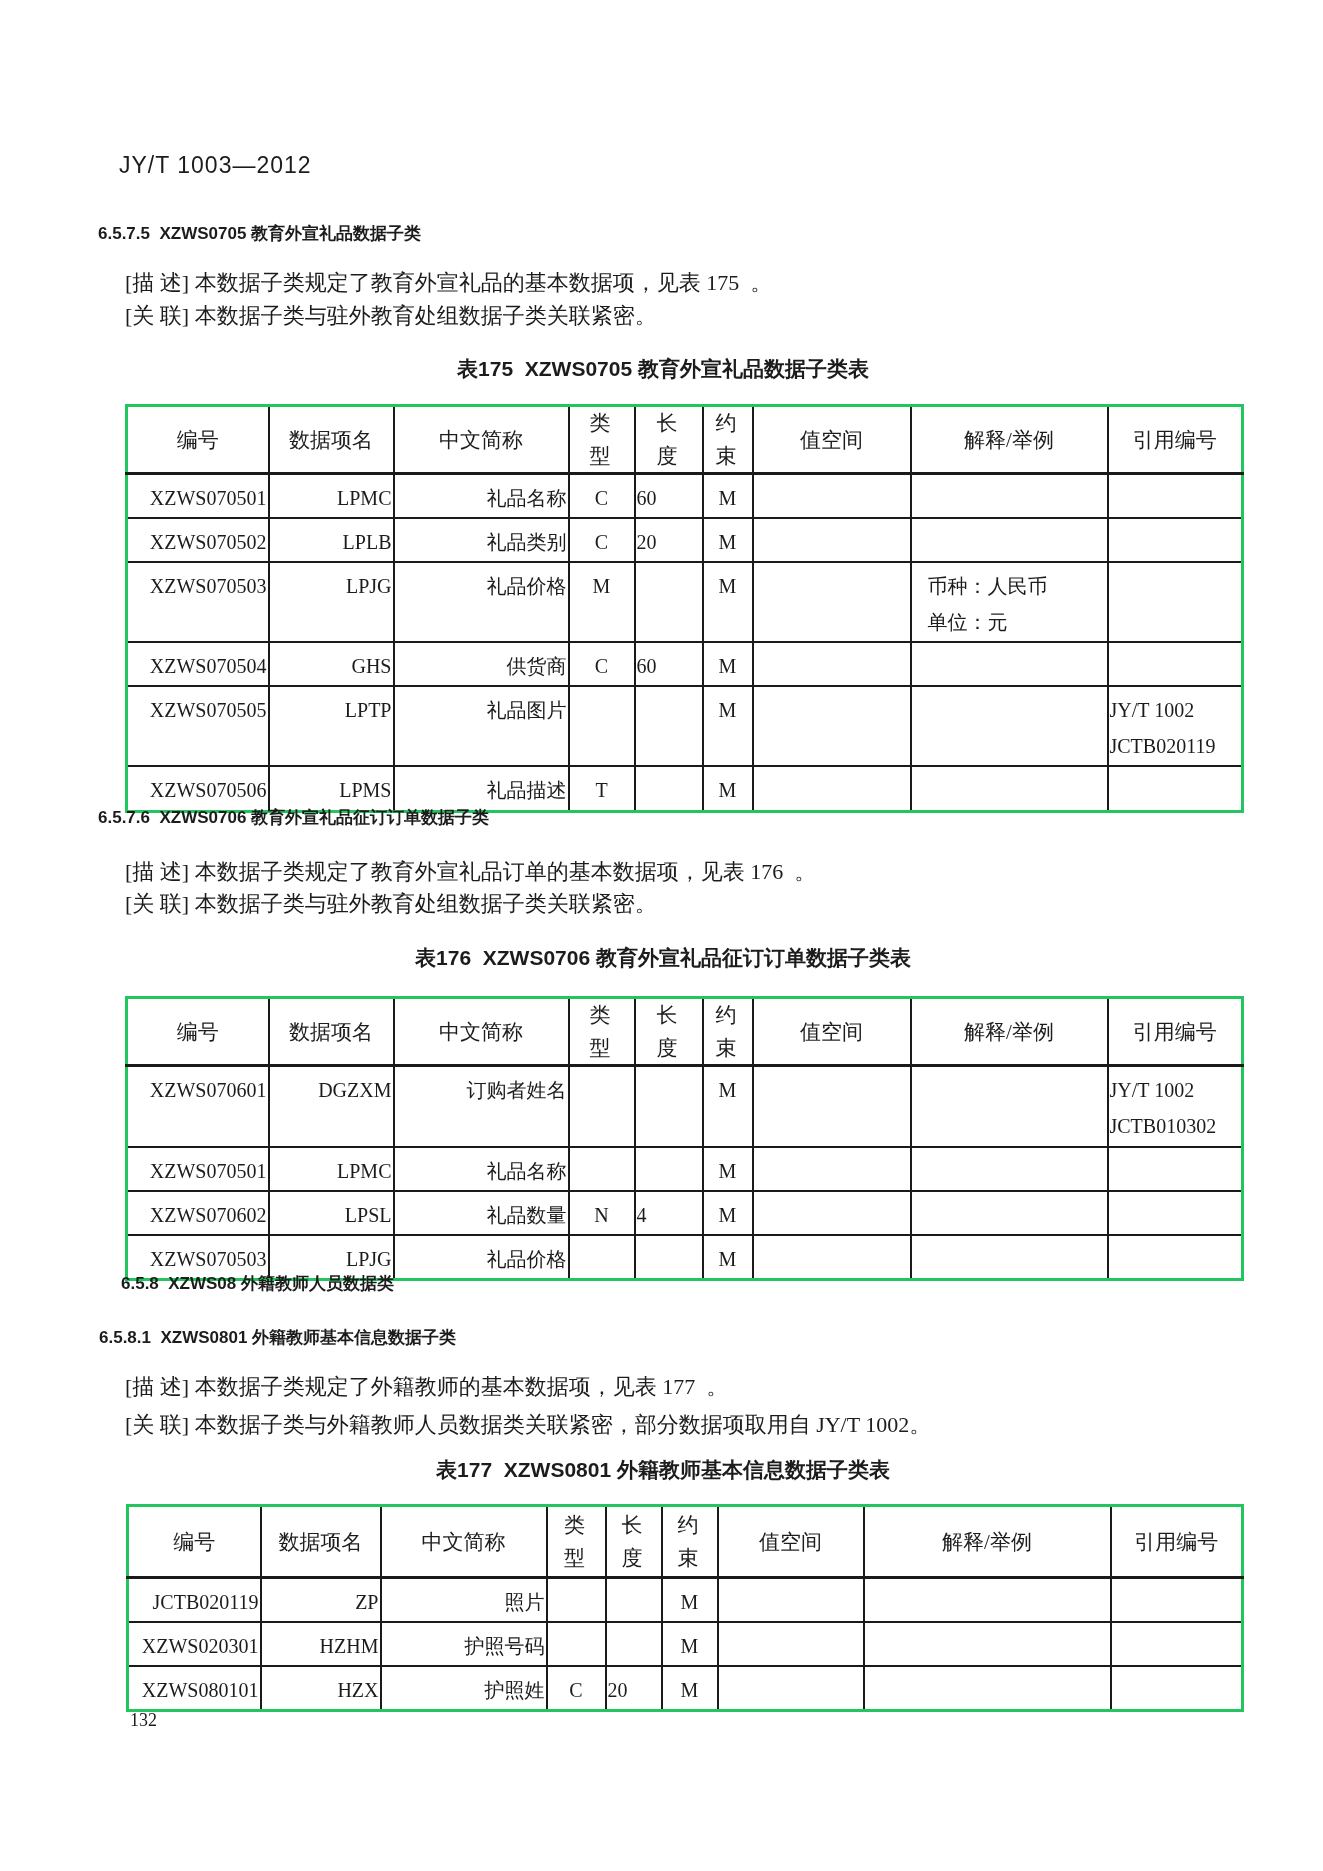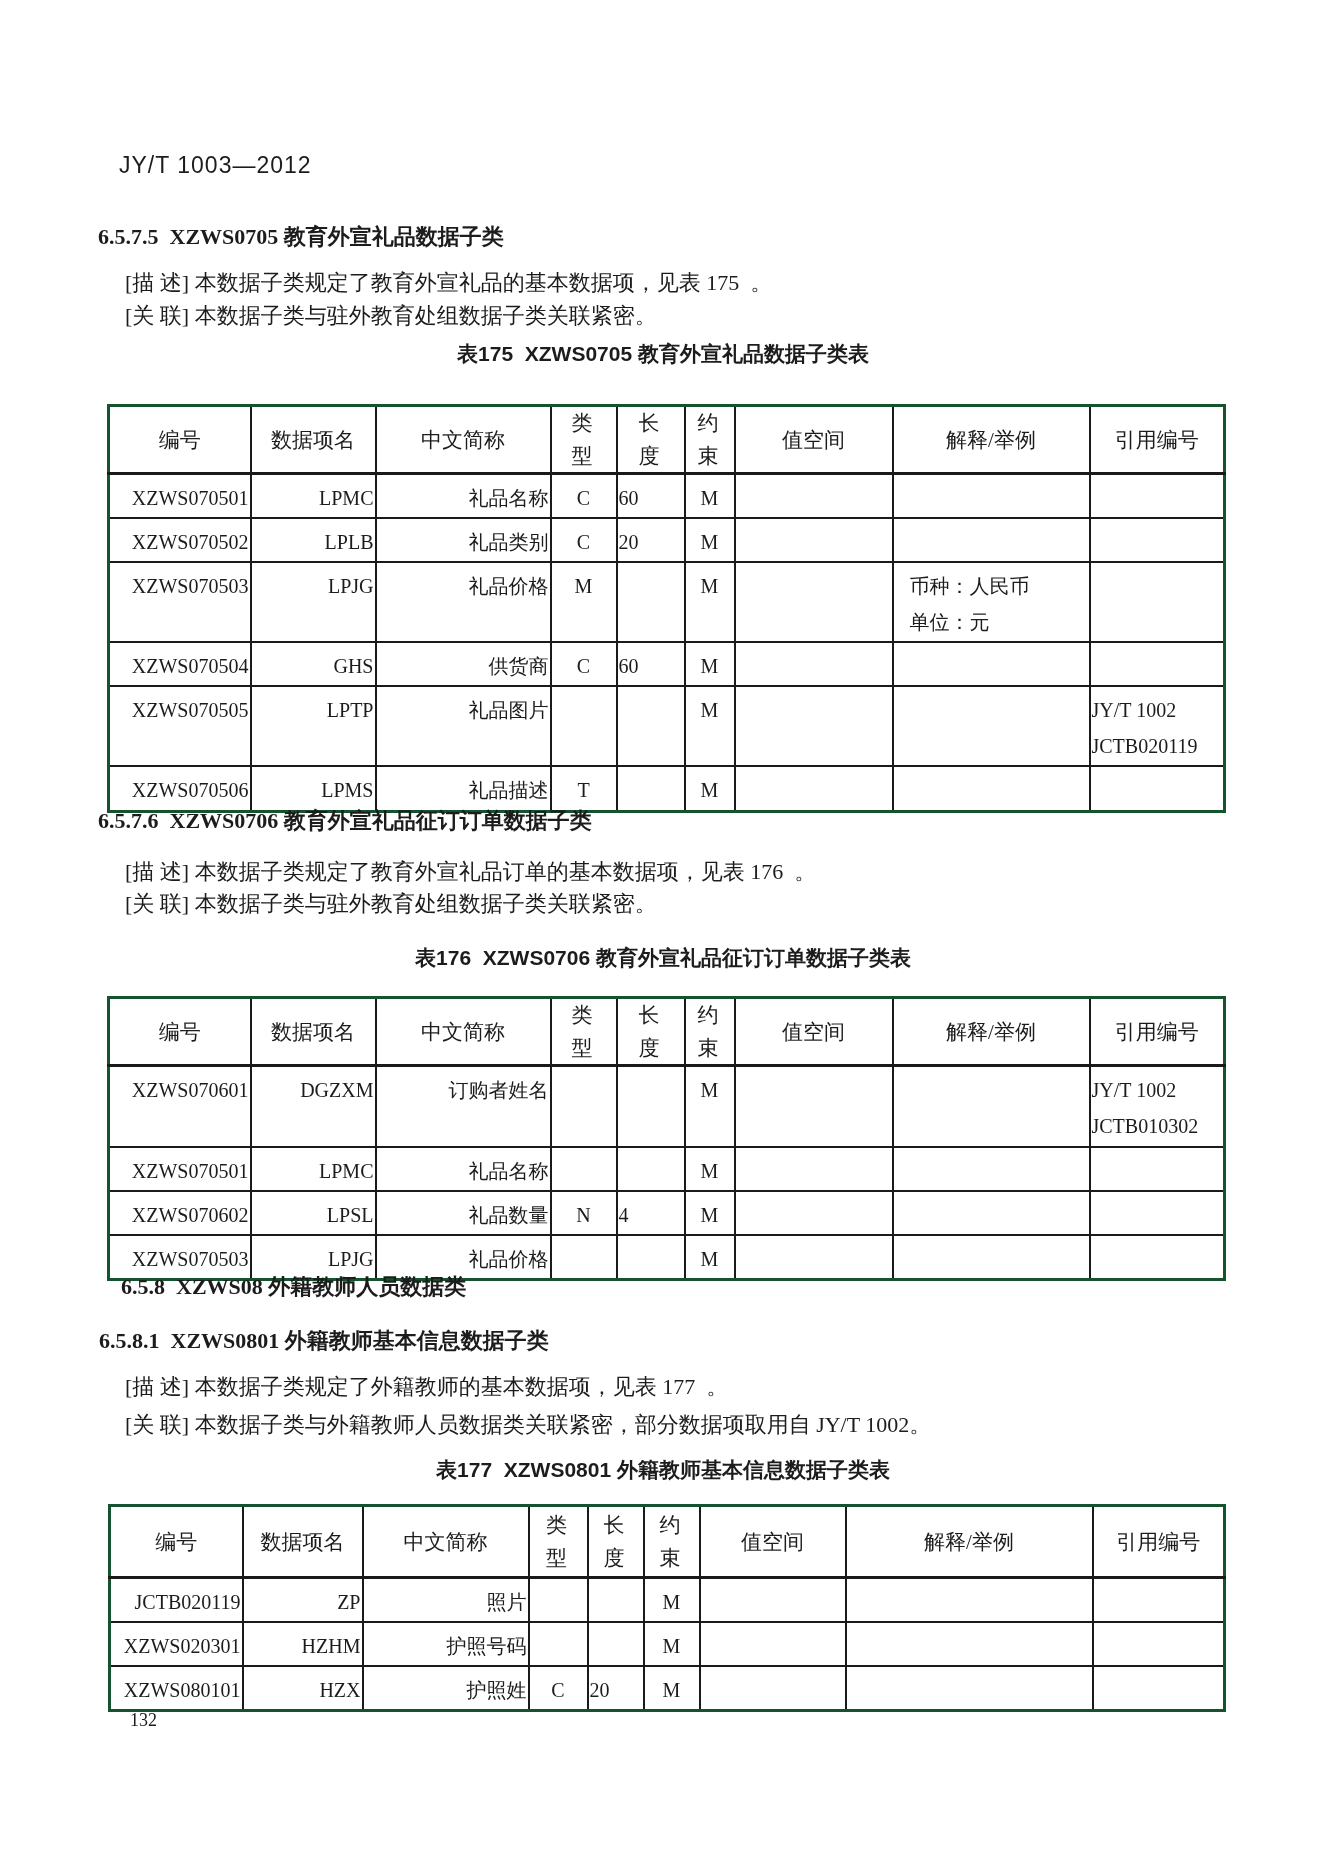--- a/index.html
+++ b/index.html
@@ -7,31 +7,32 @@
     position:relative;width:1323px;height:1871px;background:#ffffff;
     margin:0 auto;color:#1c1c1c;overflow:hidden;
     font-family:"Liberation Serif","DejaVu Serif",serif;
   }
   .abs{position:absolute;white-space:pre;}
   .doc-code{
     font-family:"Liberation Sans","DejaVu Sans",sans-serif;
     font-weight:normal;font-size:23px;letter-spacing:1px;
   }
   .sec-heading{
-    font-family:Liberation Serif, serif;
-    font-weight:bold;font-size:22px;
+    font-family:Liberation Sans, sans-serif;
+    font-weight:bold;font-size:17px;
   }
   .body-line{font-size:22px;}
   .tbl-caption{
     font-family:"Liberation Sans","DejaVu Sans",sans-serif;
     font-weight:bold;font-size:21px;text-align:center;
   }
   table.dict{
     position:absolute;border-collapse:collapse;table-layout:fixed;
-    border:3px solid #14532d;
+    border:3px solid #22c55e;
+    margin-left:18px;
   }
   table.dict th,table.dict td{
     border:2px solid #1a1a1a;overflow:hidden;
     font-size:20px;color:#1c1c1c;
   }
   table.dict thead tr{height:57px;}
   table.dict thead th{
     border-bottom:3px solid #1a1a1a;vertical-align:middle;
     text-align:center;font-weight:normal;font-size:21px;padding:0;
   }
@@ -56,21 +57,21 @@
 <body>
 
 <div class="page">
 
   <div class="abs doc-code" style="top:152px;left:119px">JY/T 1003—2012</div>
 
   <div class="abs sec-heading" style="top:222px;left:98px">6.5.7.5  XZWS0705 教育外宣礼品数据子类</div>
   <div class="abs body-line" style="top:268px;left:125px">[描 述] 本数据子类规定了教育外宣礼品的基本数据项，见表 175  。</div>
   <div class="abs body-line" style="top:301px;left:125px">[关 联] 本数据子类与驻外教育处组数据子类关联紧密。</div>
 
-  <div class="abs tbl-caption" style="top:340px;left:103px;width:1120px">表175  XZWS0705 教育外宣礼品数据子类表</div>
+  <div class="abs tbl-caption" style="top:355px;left:103px;width:1120px">表175  XZWS0705 教育外宣礼品数据子类表</div>
 
   <table class="dict" style="top:404px;left:107px;width:1116px">
     <colgroup>
       <col style="width:142px">
         <col style="width:125px">
         <col style="width:175px">
       <col style="width:66px">
         <col style="width:68px">
         <col style="width:50px">
       <col style="width:158px">

